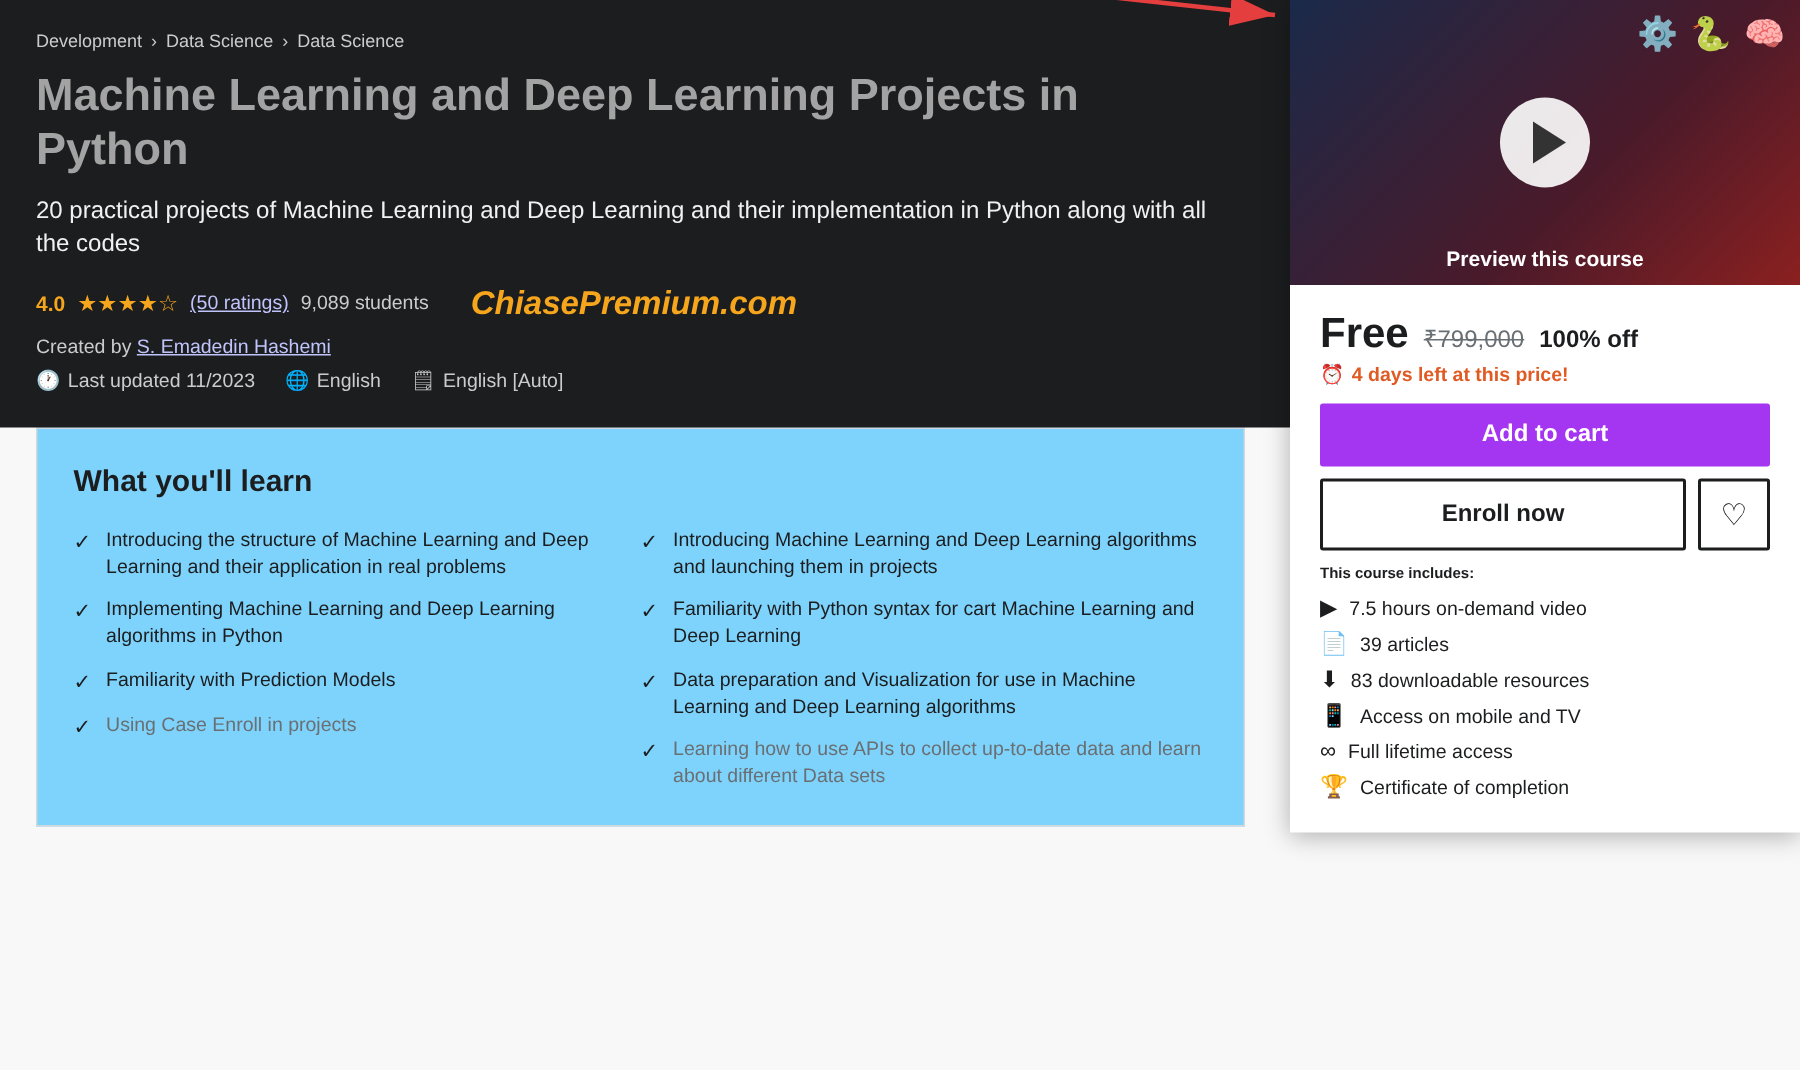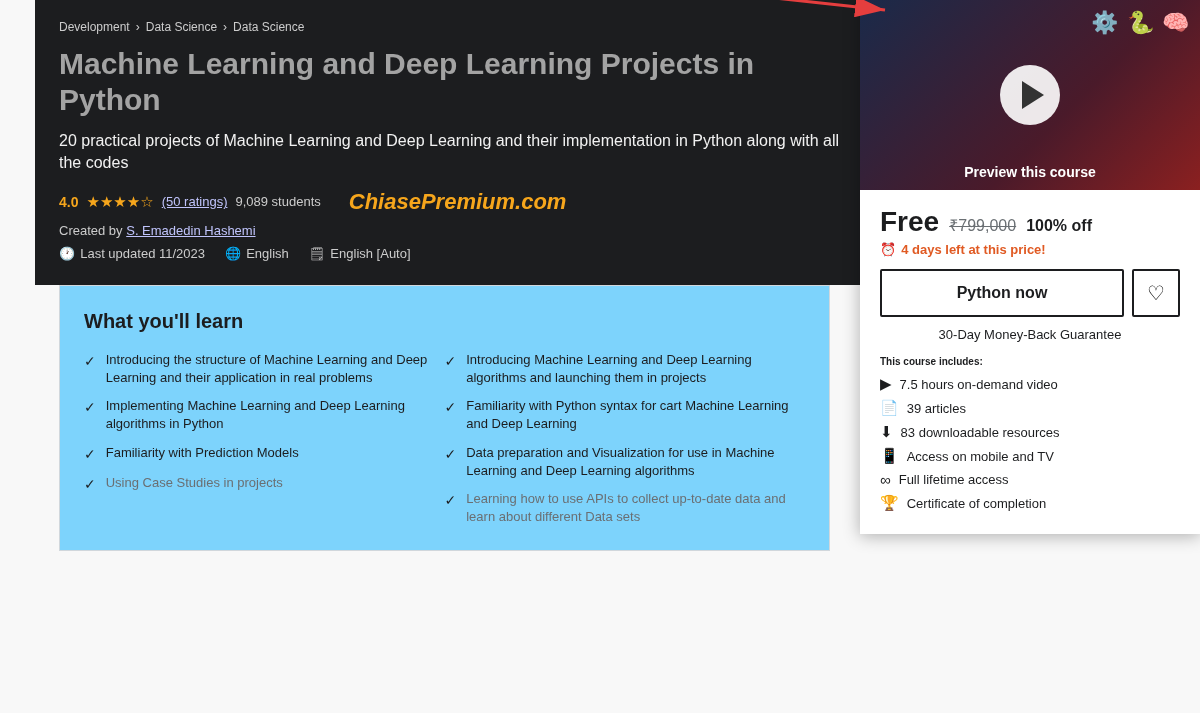--- a/index.html
+++ b/index.html
@@ -1,18 +1,18 @@
 <!DOCTYPE html>
 <html><head>
   <meta charset="utf-8">
   <style>
     * { box-sizing: border-box; margin: 0; padding: 0; }
     body { font-family: -apple-system, BlinkMacSystemFont, 'Segoe UI', sans-serif; background: #f8f8f8; }
 
-    .page-wrapper { display: flex; flex-direction: column; width: 1200px; min-height: 713px; padding-left: 35px; }
+    .page-wrapper { display: flex; flex-direction: column; width: 1200px; min-height: 713px; }
 
     
     .hero { background: #1c1d1f; color: #fff; padding: 20px 24px 24px 24px; display: flex; gap: 0; position: relative; }
     .hero-left { flex: 1; max-width: 820px; padding-right: 20px; }
     .breadcrumb { font-size: 12px; color: #ccc; margin-bottom: 12px; display: flex; align-items: center; gap: 6px; }
     .breadcrumb span { color: #ccc; }
     .breadcrumb .sep { color: #ccc; }
     .hero-title { font-size: 30px; font-weight: 700; color: #a3a3a3; line-height: 1.2; margin-bottom: 12px; }
     .hero-subtitle { font-size: 16px; color: #f1f1f1; margin-bottom: 14px; line-height: 1.4; }
     .rating-row { display: flex; align-items: center; gap: 8px; margin-bottom: 8px; flex-wrap: wrap; }
@@ -134,31 +134,31 @@
           <span class="price-discount">100% off</span>
         </div>
 
         
         <div class="timer-row">
           <span>⏰</span>
           <span>4 days left at this price!</span>
         </div>
 
         
+        <button class="add-to-cart-btn">Add to cart</button>
 
         
         <div class="enroll-wishlist-row">
-          <button class="enroll-btn">Python now</button>
+          <button class="enroll-btn">Enroll now</button>
           <button class="wishlist-btn">
             <span>♡</span>
           </button>
         </div>
 
         
-        <div class="money-back">30-Day Money-Back Guarantee</div>
 
         
         <div class="includes-title">This course includes:</div>
         <ul class="includes-list">
           <li>
             <span class="inc-icon">▶</span>
             <span>7.5 hours on-demand video</span>
           </li>
           <li>
             <span class="inc-icon">📄</span>
@@ -209,21 +209,21 @@
           <div class="learn-item">
             <span class="check-icon">✓</span>
             <span>Implementing Machine Learning and Deep Learning algorithms in Python</span>
           </div>
           <div class="learn-item">
             <span class="check-icon">✓</span>
             <span>Familiarity with Prediction Models</span>
           </div>
           <div class="learn-item faded">
             <span class="check-icon">✓</span>
-            <span>Using Case Studies in projects</span>
+            <span>Using Case Enroll in projects</span>
           </div>
         </div>
 
         <div class="learn-col">
           <div class="learn-item">
             <span class="check-icon">✓</span>
             <span>Introducing Machine Learning and Deep Learning algorithms and launching them in projects</span>
           </div>
           <div class="learn-item">
             <span class="check-icon">✓</span>

